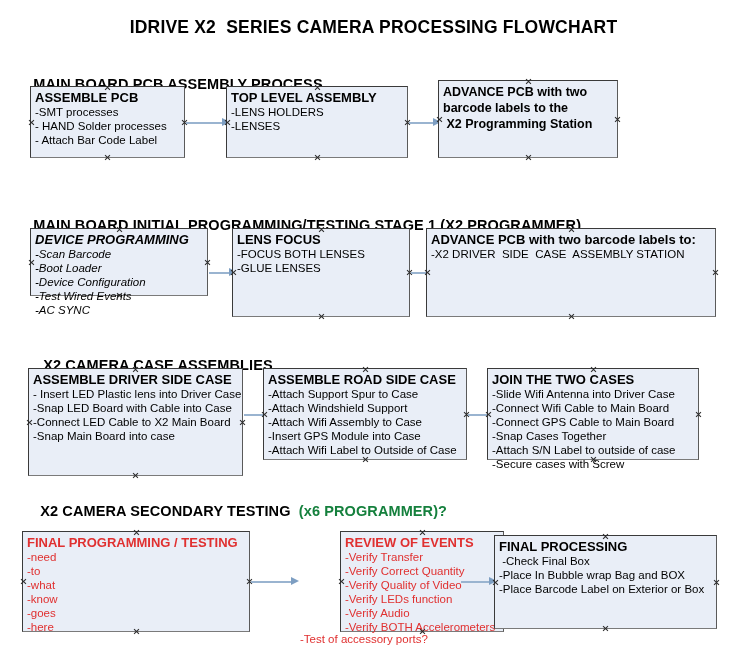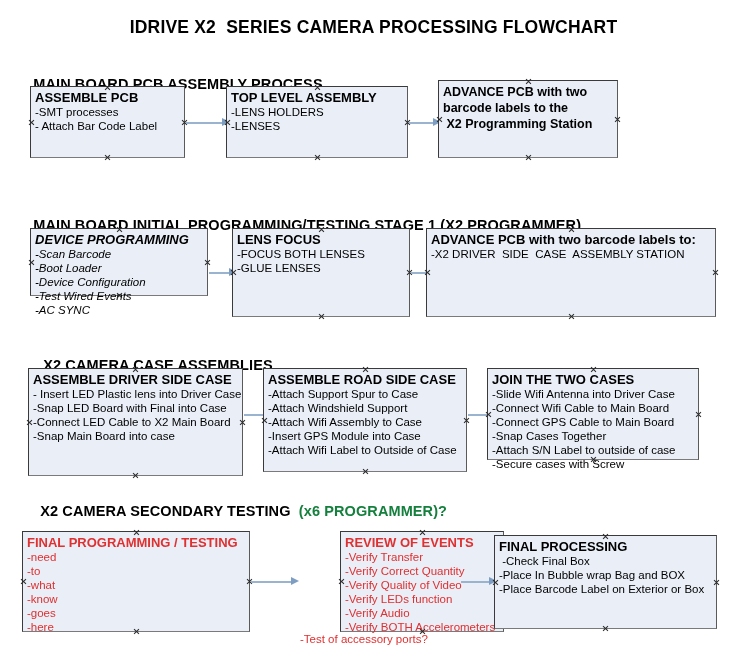--- a/index.html
+++ b/index.html
@@ -132,20 +132,21 @@
 <div class="doc-title">IDRIVE X2  SERIES CAMERA PROCESSING FLOWCHART</div>
 
 <div class="section-title" style="left:25px; top:60px;">
   <span>MAIN BOARD PCB ASSEMBLY PROCESS</span><span class="red"></span>
 </div>
 
 <div class="box" style="left:30px; top:86px; width:155px; height:72px;">
   <div class="inner">
     <div class="btitle">ASSEMBLE PCB</div>
     <div class="bline">-SMT processes</div>
+    <div class="bline">- HAND Solder processes</div>
     <div class="bline">- Attach Bar Code Label</div>
   </div>
   <div class="handle" style="left:50%; top:0;"></div>
   <div class="handle" style="left:50%; top:100%;"></div>
   <div class="handle" style="left:0; top:50%;"></div>
   <div class="handle" style="left:100%; top:50%;"></div>
 </div>
 
 <div class="arrow" style="left:186px; top:118px; width:44px;">
   <div class="shaft" style="width:38px;"></div>
@@ -234,36 +235,36 @@
 </div>
 
 <div class="section-title" style="left:35px; top:341px;">
   <span>X2 CAMERA CASE ASSEMBLIES</span><span class="red"></span>
 </div>
 
 <div class="box" style="left:28px; top:368px; width:215px; height:108px;">
   <div class="inner">
     <div class="btitle">ASSEMBLE DRIVER SIDE CASE</div>
     <div class="bline">- Insert LED Plastic lens into Driver Case</div>
-    <div class="bline">-Snap LED Board with Final into Case</div>
+    <div class="bline">-Snap LED Board with Cable into Case</div>
     <div class="bline">-Connect LED Cable to X2 Main Board</div>
     <div class="bline">-Snap Main Board into case</div>
   </div>
   <div class="handle" style="left:50%; top:0;"></div>
   <div class="handle" style="left:50%; top:100%;"></div>
   <div class="handle" style="left:0; top:50%;"></div>
   <div class="handle" style="left:100%; top:50%;"></div>
 </div>
 
 <div class="arrow" style="left:244px; top:410px; width:28px;">
   <div class="shaft" style="width:22px;"></div>
   <div class="head" style="left:20px;"></div>
 </div>
 
-<div class="box" style="left:263px; top:368px; width:204px; height:104px;">
+<div class="box" style="left:263px; top:368px; width:204px; height:92px;">
   <div class="inner">
     <div class="btitle">ASSEMBLE ROAD SIDE CASE</div>
     <div class="bline">-Attach Support Spur to Case</div>
     <div class="bline">-Attach Windshield Support</div>
     <div class="bline">-Attach Wifi Assembly to Case</div>
     <div class="bline">-Insert GPS Module into Case</div>
     <div class="bline">-Attach Wifi Label to Outside of Case</div>
   </div>
   <div class="handle" style="left:50%; top:0;"></div>
   <div class="handle" style="left:50%; top:100%;"></div>

